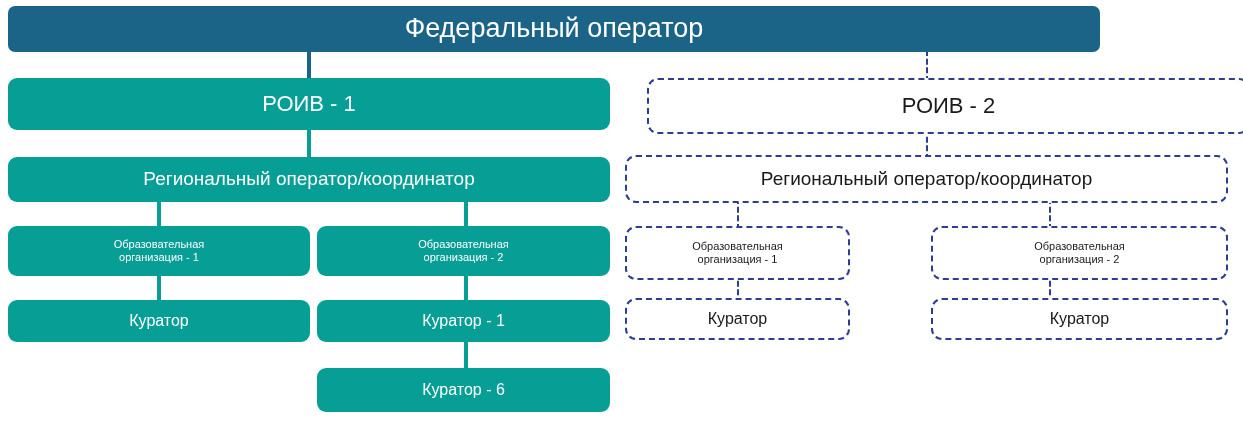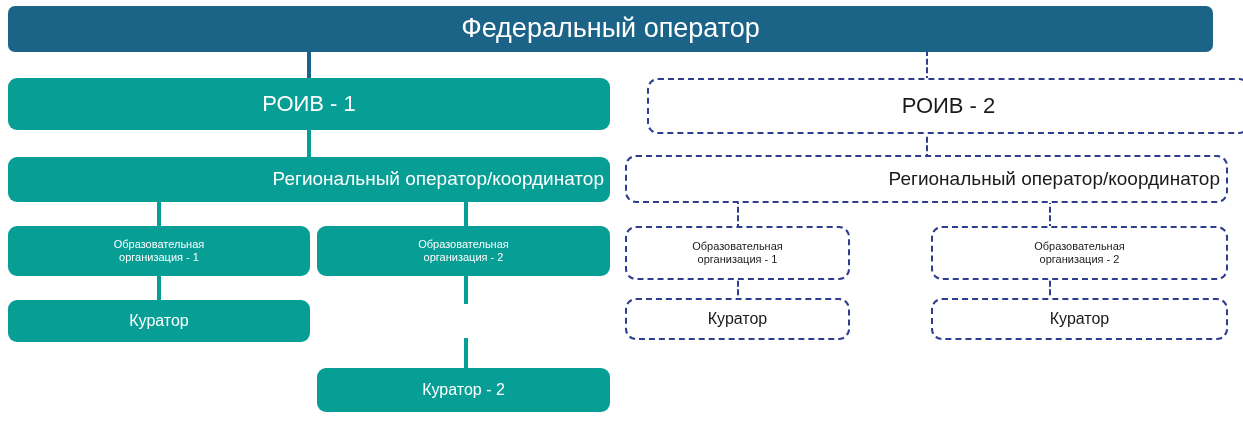--- a/index.html
+++ b/index.html
@@ -47,21 +47,21 @@
   .node.dashed {
     background: #ffffff;
     color: #1a1a1a;
     border: 2px dashed #2e3d8f;
     border-radius: 11px;
   }
 
   
   .sz-title  { font-size: 27px; }
   .sz-big    { font-size: 22px; }
-  .sz-mid    { font-size: 19px; justify-content: flex-end; }
+  .sz-mid    { font-size: 19px; }
   .sz-small  { font-size: 11px; }
   .sz-cur    { font-size: 16px; align-items: center; }
 
   .lbl { display: block; white-space: pre-line; }
 
   
   .conn {
     position: absolute;
     z-index: 1;
   }
@@ -91,21 +91,21 @@
   <div class="conn dash-line" style="left:737px; top:198px; width:0; height:32px;"></div>
   <div class="conn dash-line" style="left:1049px; top:198px; width:0; height:32px;"></div>
 
   <div class="conn solid-teal" style="left:157px; top:272px; width:4px; height:32px;"></div>
   <div class="conn solid-teal" style="left:464px; top:272px; width:4px; height:32px;"></div>
   <div class="conn solid-teal" style="left:464px; top:338px; width:4px; height:34px;"></div>
 
   <div class="conn dash-line" style="left:737px; top:272px; width:0; height:32px;"></div>
   <div class="conn dash-line" style="left:1049px; top:272px; width:0; height:32px;"></div>
 
-  <div class="node solid header sz-title" style="left:8px; top:6px; width:1205px; height:46px;">
+  <div class="node solid header sz-title" style="left:8px; top:6px; width:1092px; height:46px;">
     <span class="lbl">Федеральный оператор</span>
   </div>
 
   <div class="node solid teal sz-big" style="left:8px; top:78px; width:602px; height:52px;">
     <span class="lbl">РОИВ - 1</span>
   </div>
 
   <div class="node solid teal sz-mid" style="left:8px; top:157px; width:602px; height:45px;">
     <span class="lbl">Региональный оператор/координатор</span>
   </div>
@@ -117,23 +117,26 @@
 
   <div class="node solid teal sz-small" style="left:317px; top:226px; width:293px; height:50px;">
     <span class="lbl">Образовательная
 организация - 2</span>
   </div>
 
   <div class="node solid teal sz-cur" style="left:8px; top:300px; width:302px; height:42px;">
     <span class="lbl">Куратор</span>
   </div>
 
+  <div class="node solid teal sz-cur" style="left:317px; top:300px; width:293px; height:42px;">
+    <span class="lbl">Куратор  - 1</span>
+  </div>
 
   <div class="node solid teal sz-cur" style="left:317px; top:368px; width:293px; height:44px;">
-    <span class="lbl">Куратор  - 2</span>
+    <span class="lbl">Куратор  - 6</span>
   </div>
 
   <div class="node dashed sz-big" style="left:647px; top:78px; width:603px; height:56px;">
     <span class="lbl">РОИВ - 2</span>
   </div>
 
   <div class="node dashed sz-mid" style="left:625px; top:155px; width:603px; height:48px;">
     <span class="lbl">Региональный оператор/координатор</span>
   </div>
 

